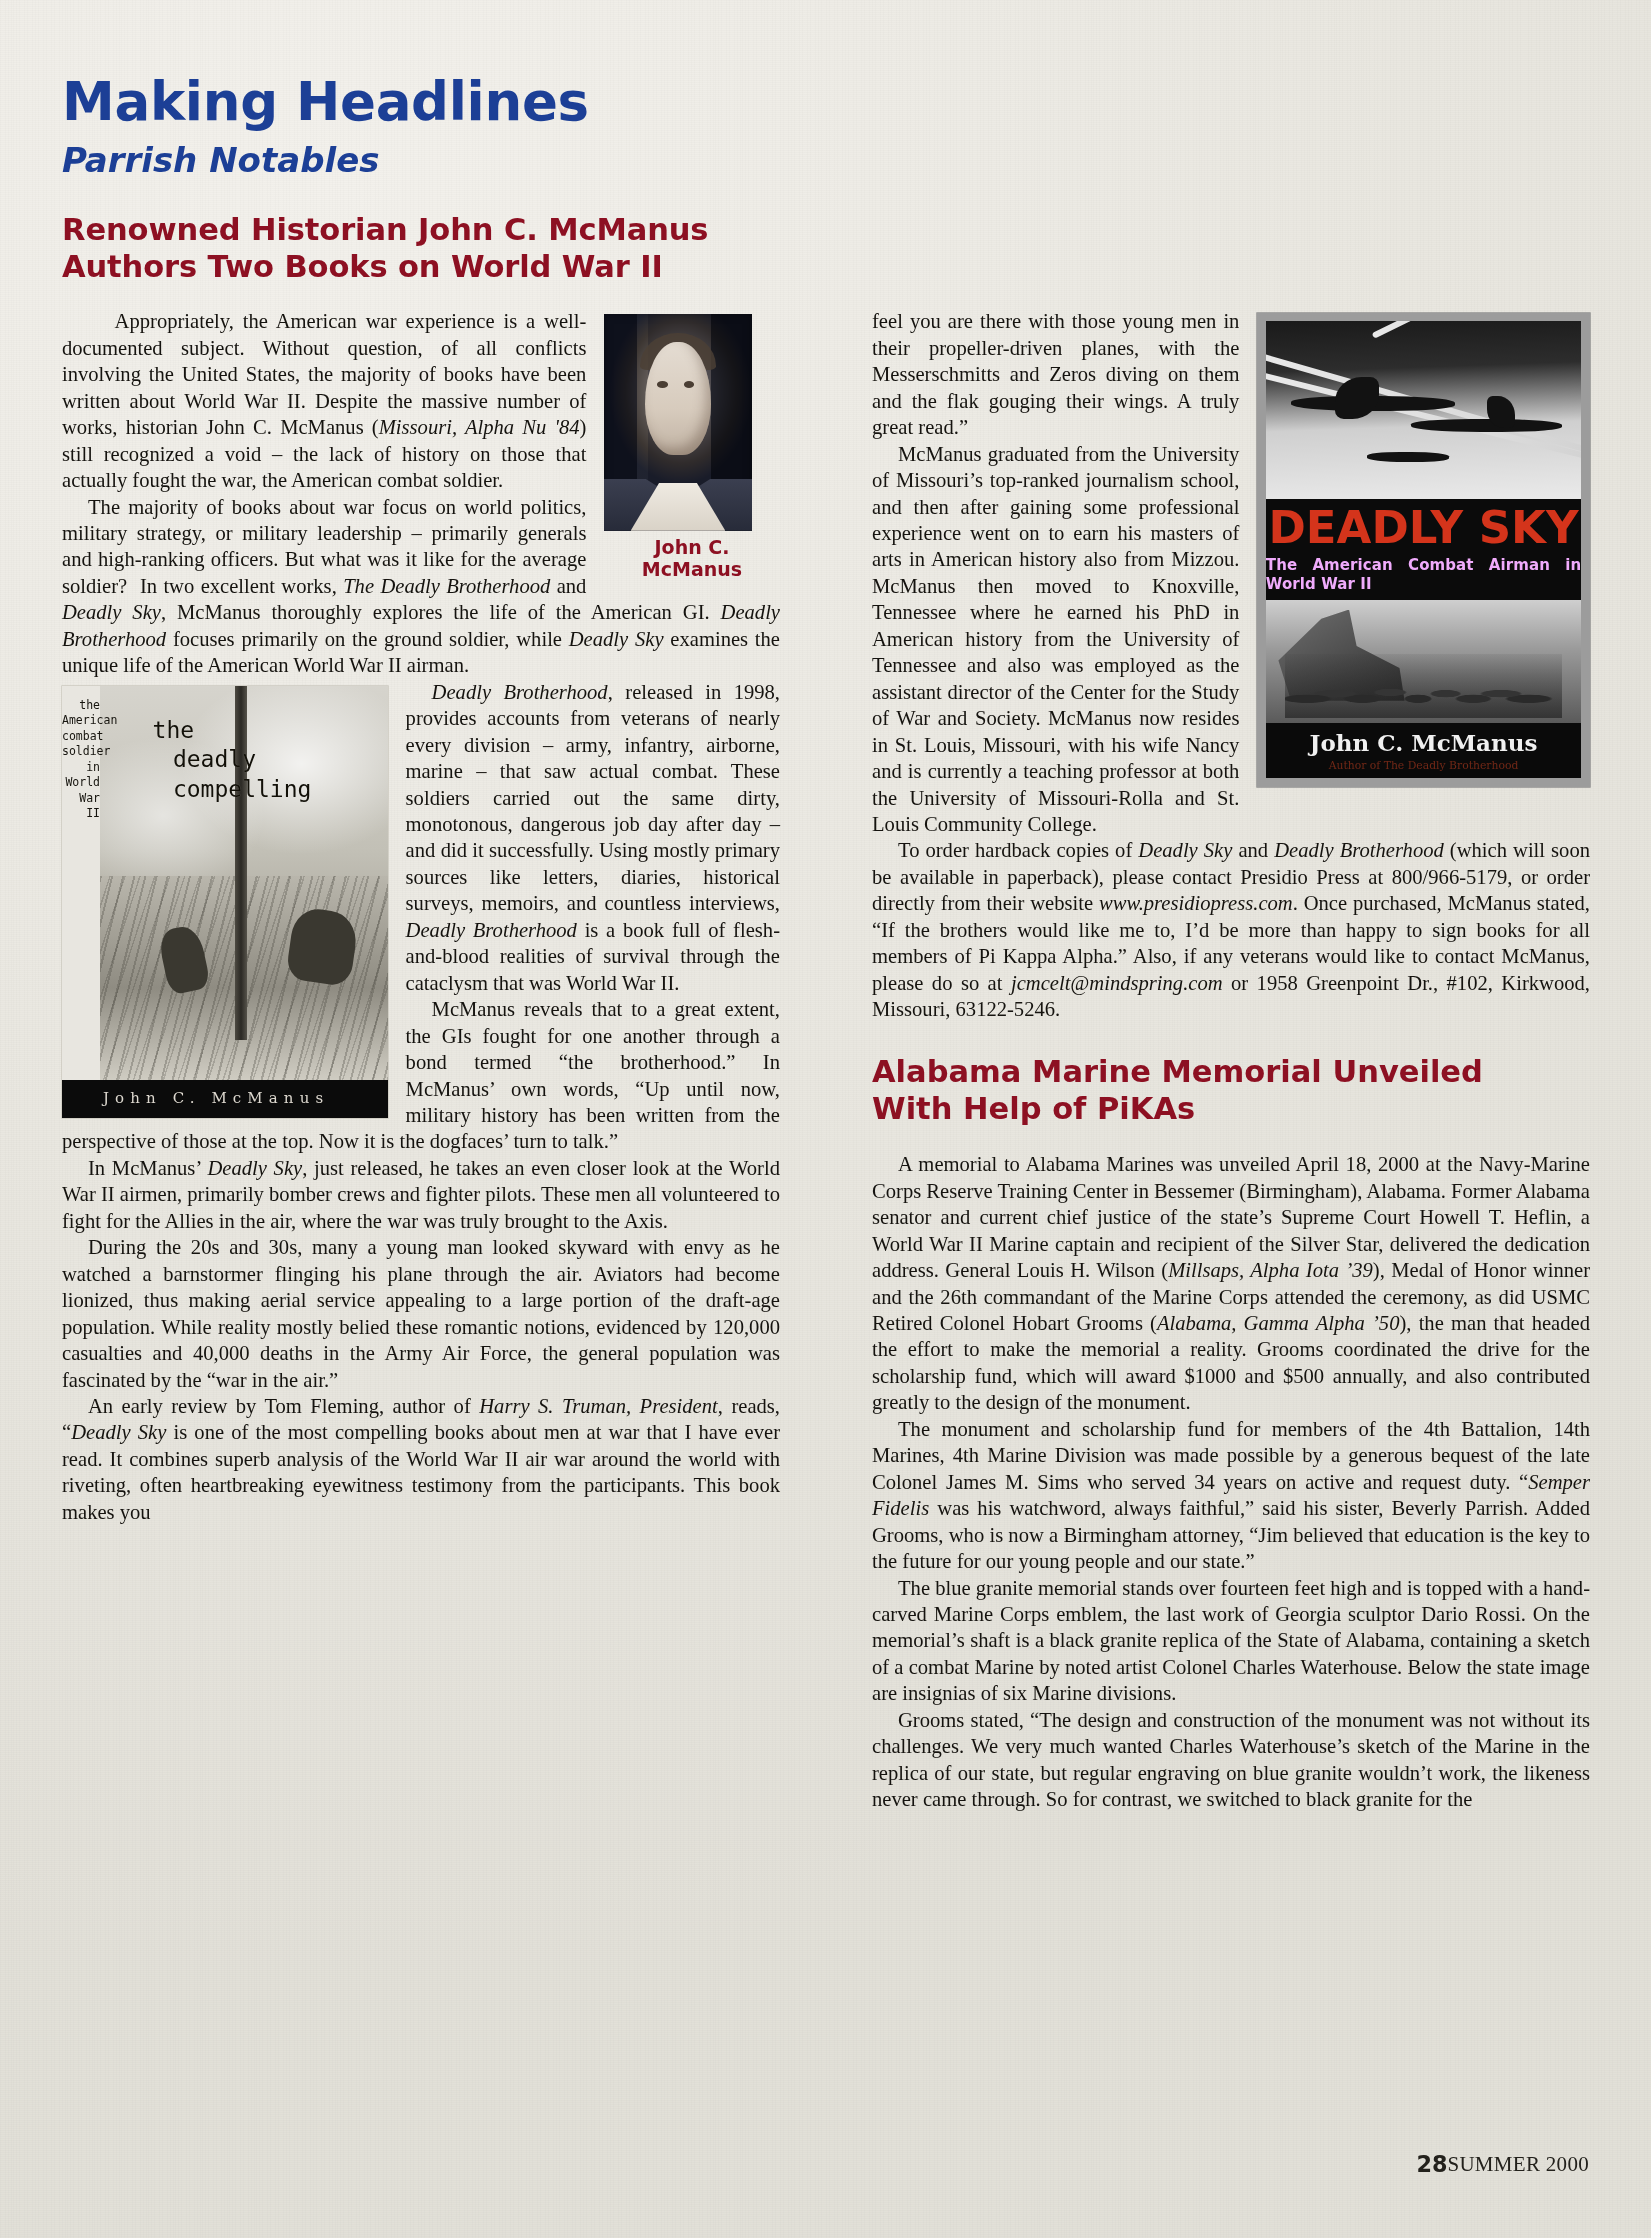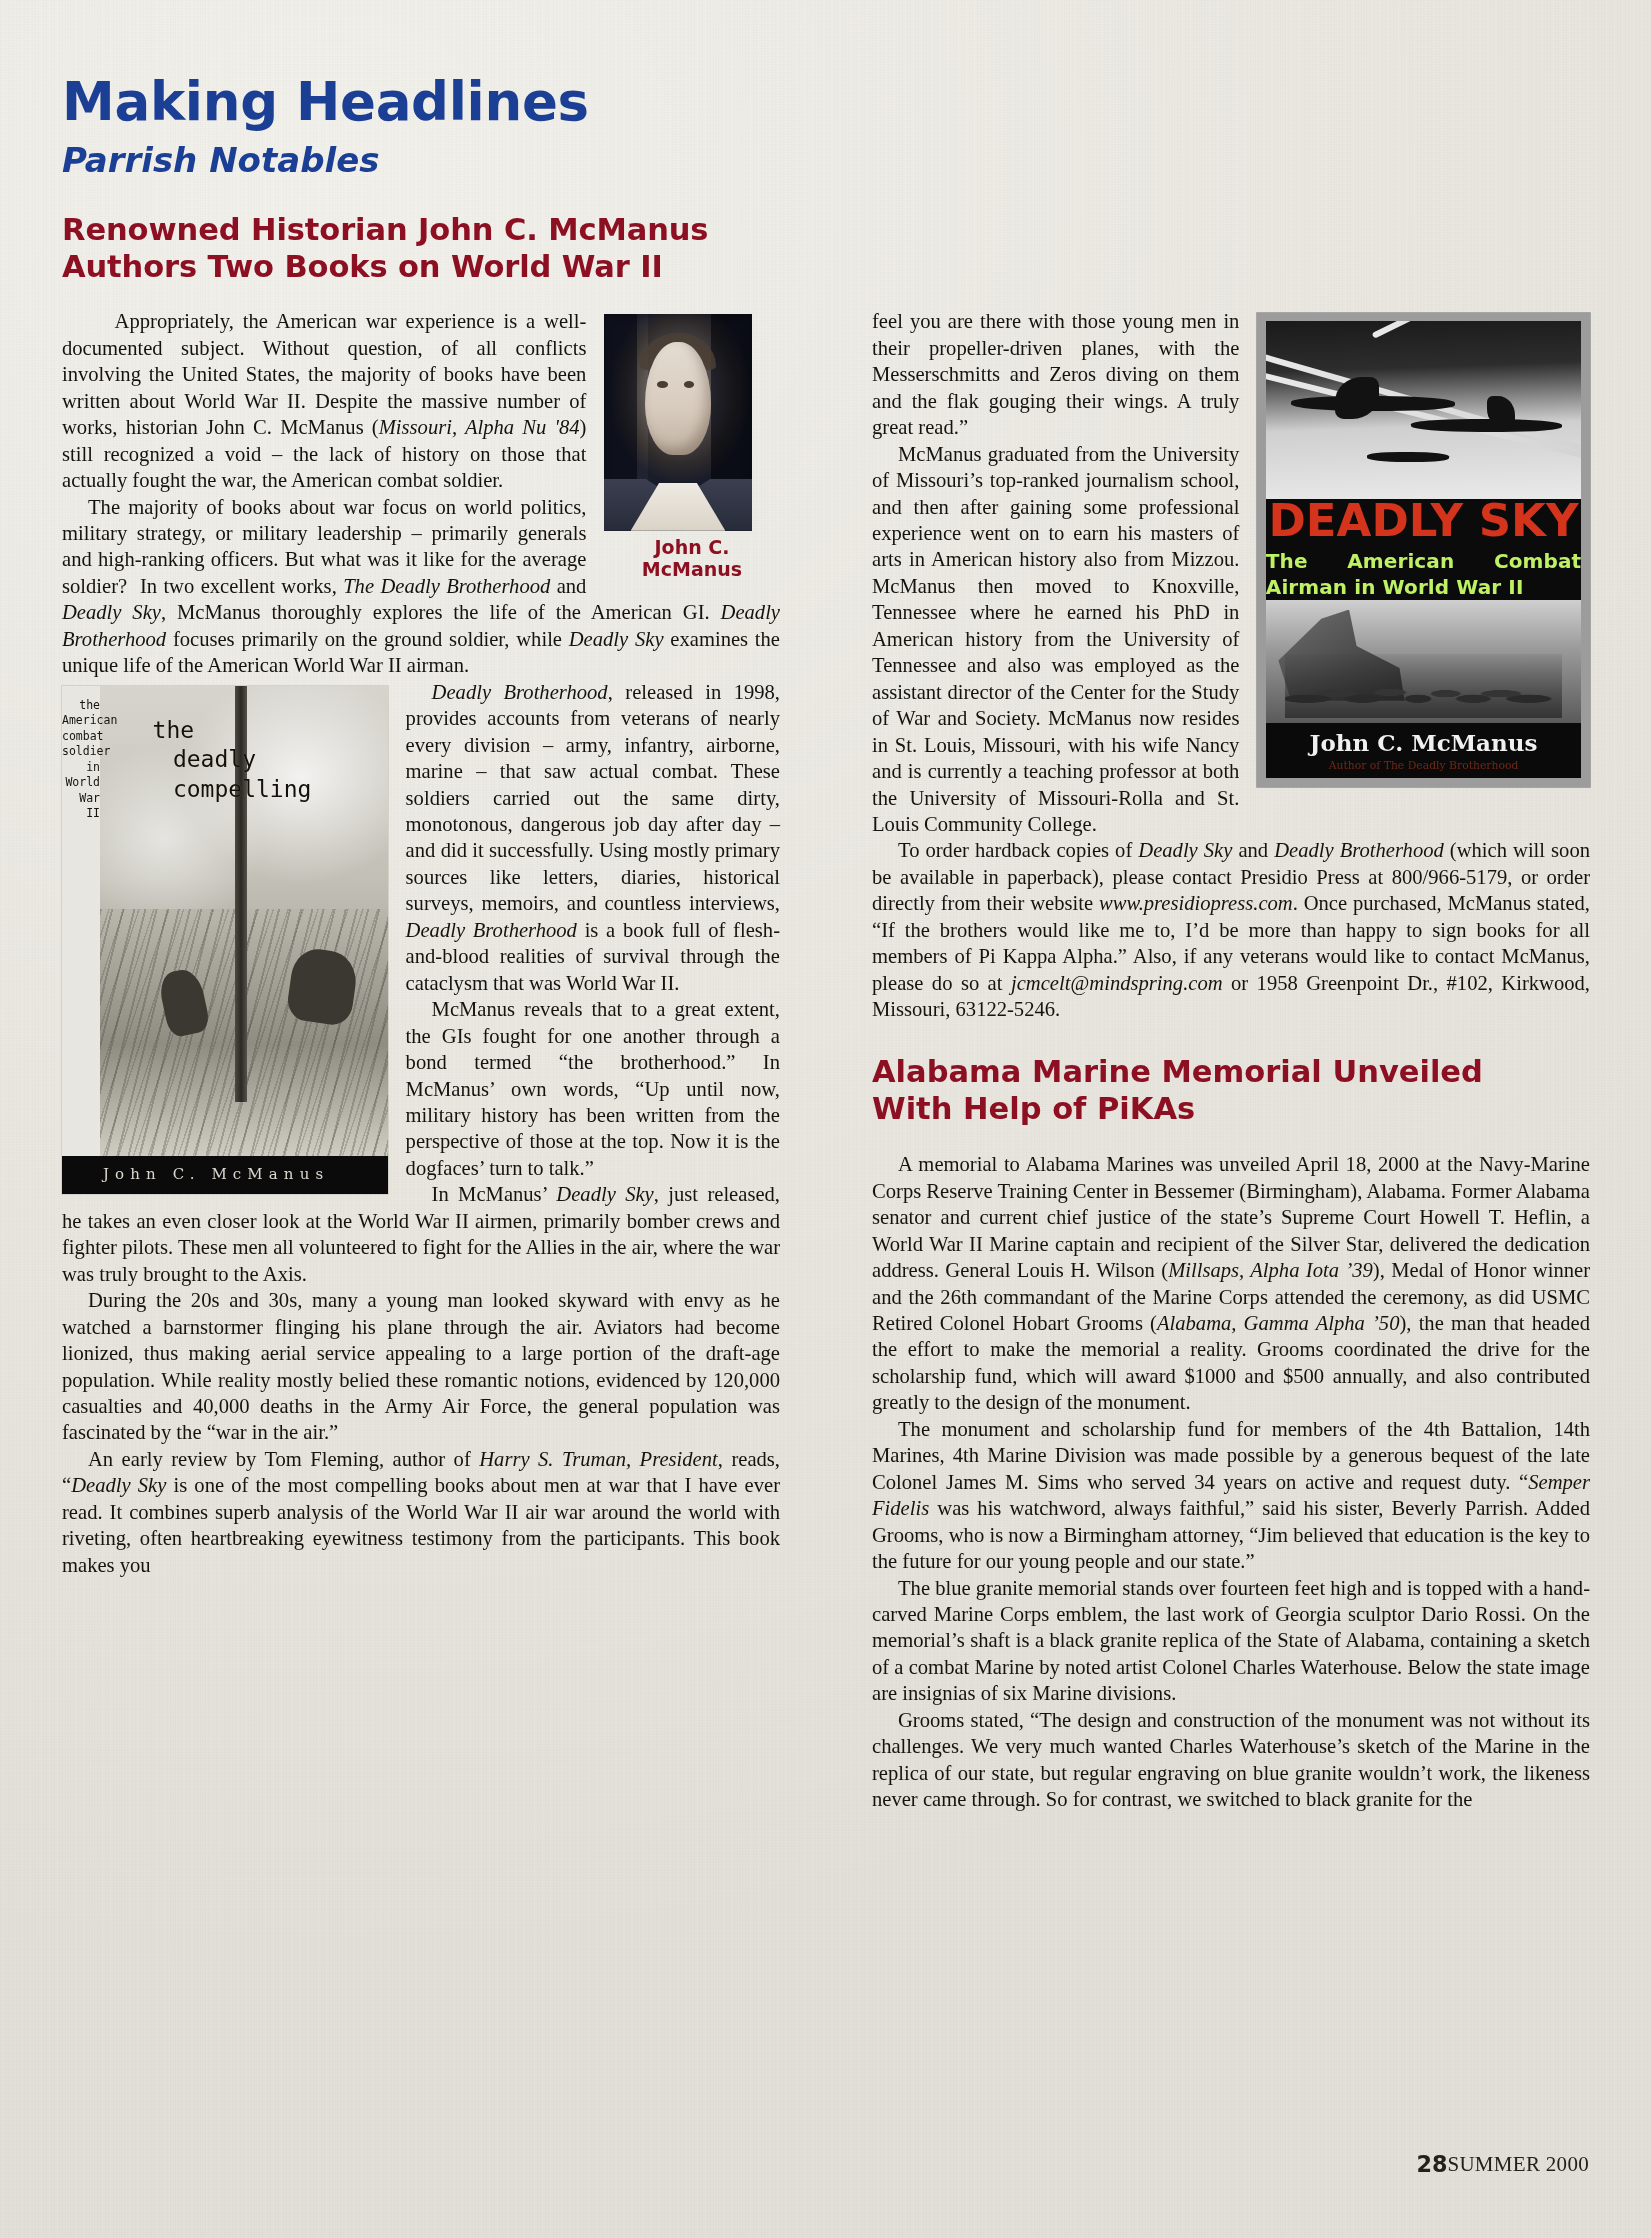--- a/index.html
+++ b/index.html
@@ -155,21 +155,21 @@
     background:#0b0b0b;
     display:flex;flex-direction:column;justify-content:center;align-items:center;
   }
   .sky-title{
     font-family:"DejaVu Sans", sans-serif;font-weight:700;
     color:#d4341b;font-size:45px;line-height:1;
     letter-spacing:0px;text-transform:uppercase;
   }
   .sky-sub{
     font-family:"DejaVu Sans", sans-serif;font-weight:700;
-    color:#bef264;font-size:20px;margin-top:6.1px;letter-spacing:0.1px;
+    color:#f0abfc;font-size:15px;margin-top:6.1px;letter-spacing:0.1px;
   }
   .sky-mid{
     position:absolute;left:0;top:61%;width:100%;height:27%;
     background:linear-gradient(180deg,#cfcfcf 0%,#9a9a9a 40%,#5a5a5a 100%);
     overflow:hidden;
   }
   .crew{
     position:absolute;bottom:4%;left:6%;width:88%;height:52%;
     background:
       radial-gradient(ellipse at 8% 70%, #2a2a2a 0 6%, transparent 7%),
@@ -196,21 +196,21 @@
   .sky-author-name{
     font-family:"DejaVu Serif", serif;font-weight:700;color:#f0f0f0;font-size:23px;
   }
   .sky-author-sub{
     font-family:"DejaVu Serif", serif;color:#7d2b18;font-size:10.8px;margin-top:2px;opacity:.9;
   }
 
   
   .db-wrap{float:left;margin:6.8px 17.6px 6.8px 0;width:326px;}
   .db-cover{
-    width:326px;height:508px;background:#e8e6e0;position:relative;overflow:hidden;
+    width:326px;height:432px;background:#e8e6e0;position:relative;overflow:hidden;
     box-shadow:0 0 0 0.7px #c9c6bd;
   }
   .db-photo{
     position:absolute;left:38px;top:0;right:0;bottom:0;
     background:
       linear-gradient(180deg,#d6d4cd 0%, #c2c0b6 38%, #a8a49a 62%, #cfcdc4 100%);
   }
   .db-smoke{
     position:absolute;inset:0;
     background:

